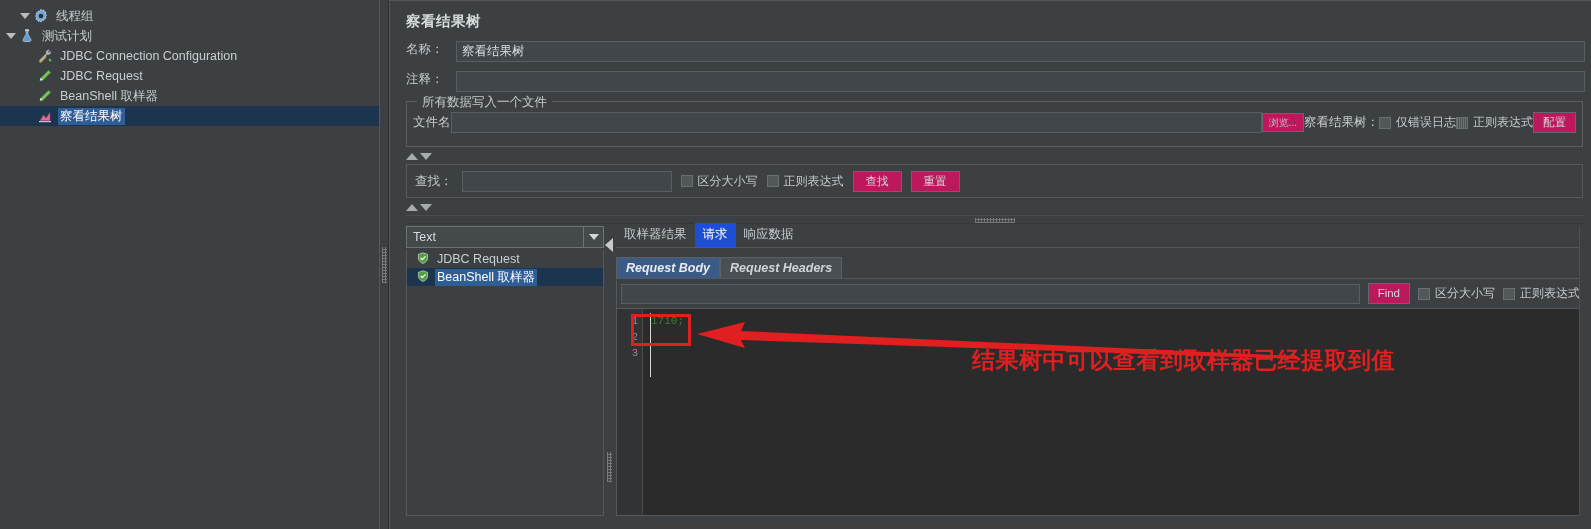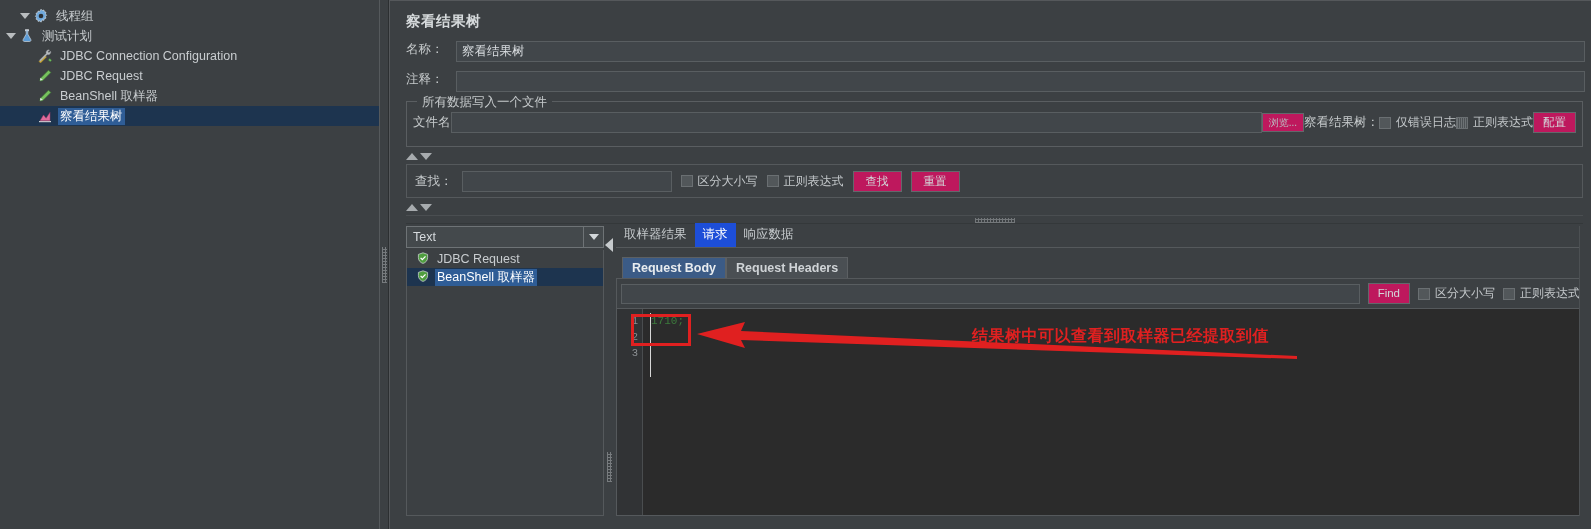--- a/index.html
+++ b/index.html
@@ -293,21 +293,21 @@
   }
   .tab.active {
     background: #1d4ed8;
     color: #ffffff;
   }
 
   .subtabs {
     display: flex; align-items: flex-end;
     height: 22px;
     margin-top: 8px;
-    margin-left: 6px;
+    font-style: italic;
   }
   .subtab {
     font-size: 12.5px;
     font-weight: bold;
     color: #d0d4d7;
     padding: 3px 9px;
     border: 1px solid #5c6063;
     border-bottom: none;
     background: #4a4f53;
     cursor: pointer;
@@ -382,22 +382,22 @@
   }
   .anno-arrow {
     position: absolute;
     left: 697px; top: 320px;
     width: 600px; height: 40px;
     pointer-events: none;
     z-index: 40;
   }
   .anno-text {
     position: absolute;
-    left: 972px; top: 326px;
-    font-size: 16px;
+    left: 972px; top: 345px;
+    font-size: 23px;
     color: #e02020;
     font-weight: bold;
     white-space: nowrap;
     z-index: 40;
     font-family: "Liberation Sans", "DejaVu Sans", sans-serif;
     letter-spacing: .5px;
   }
 </style>
 </head>
 <body>

